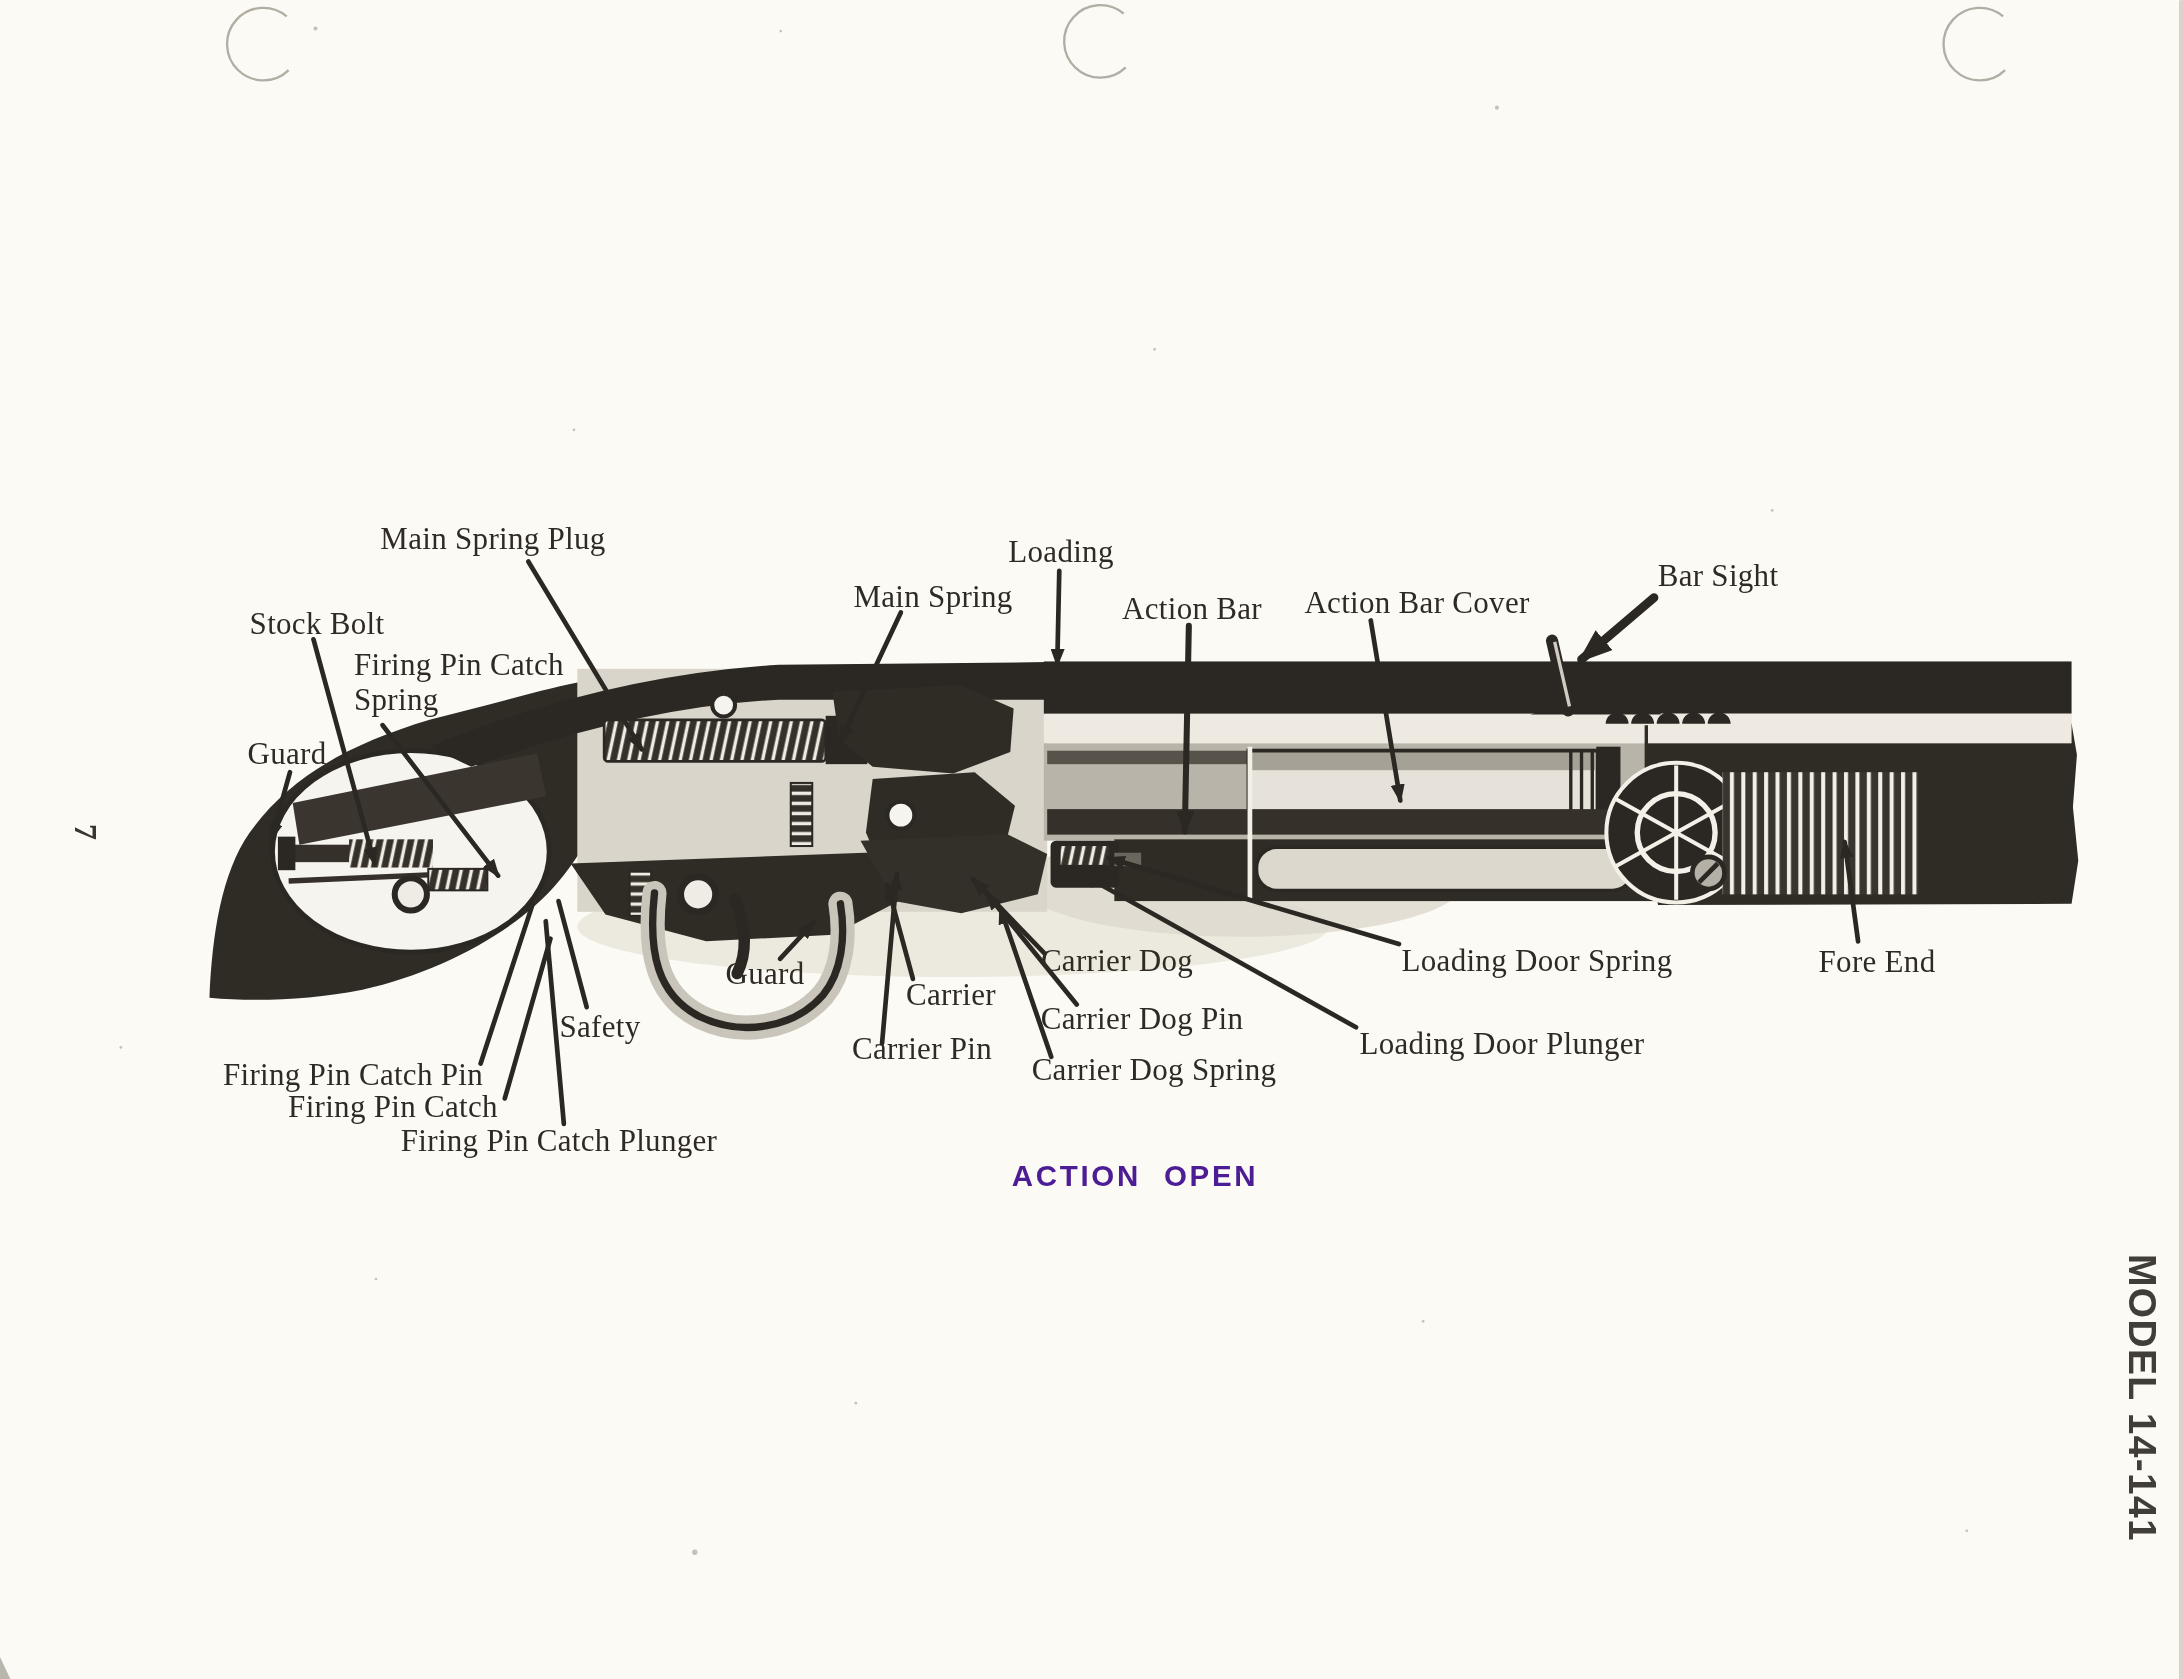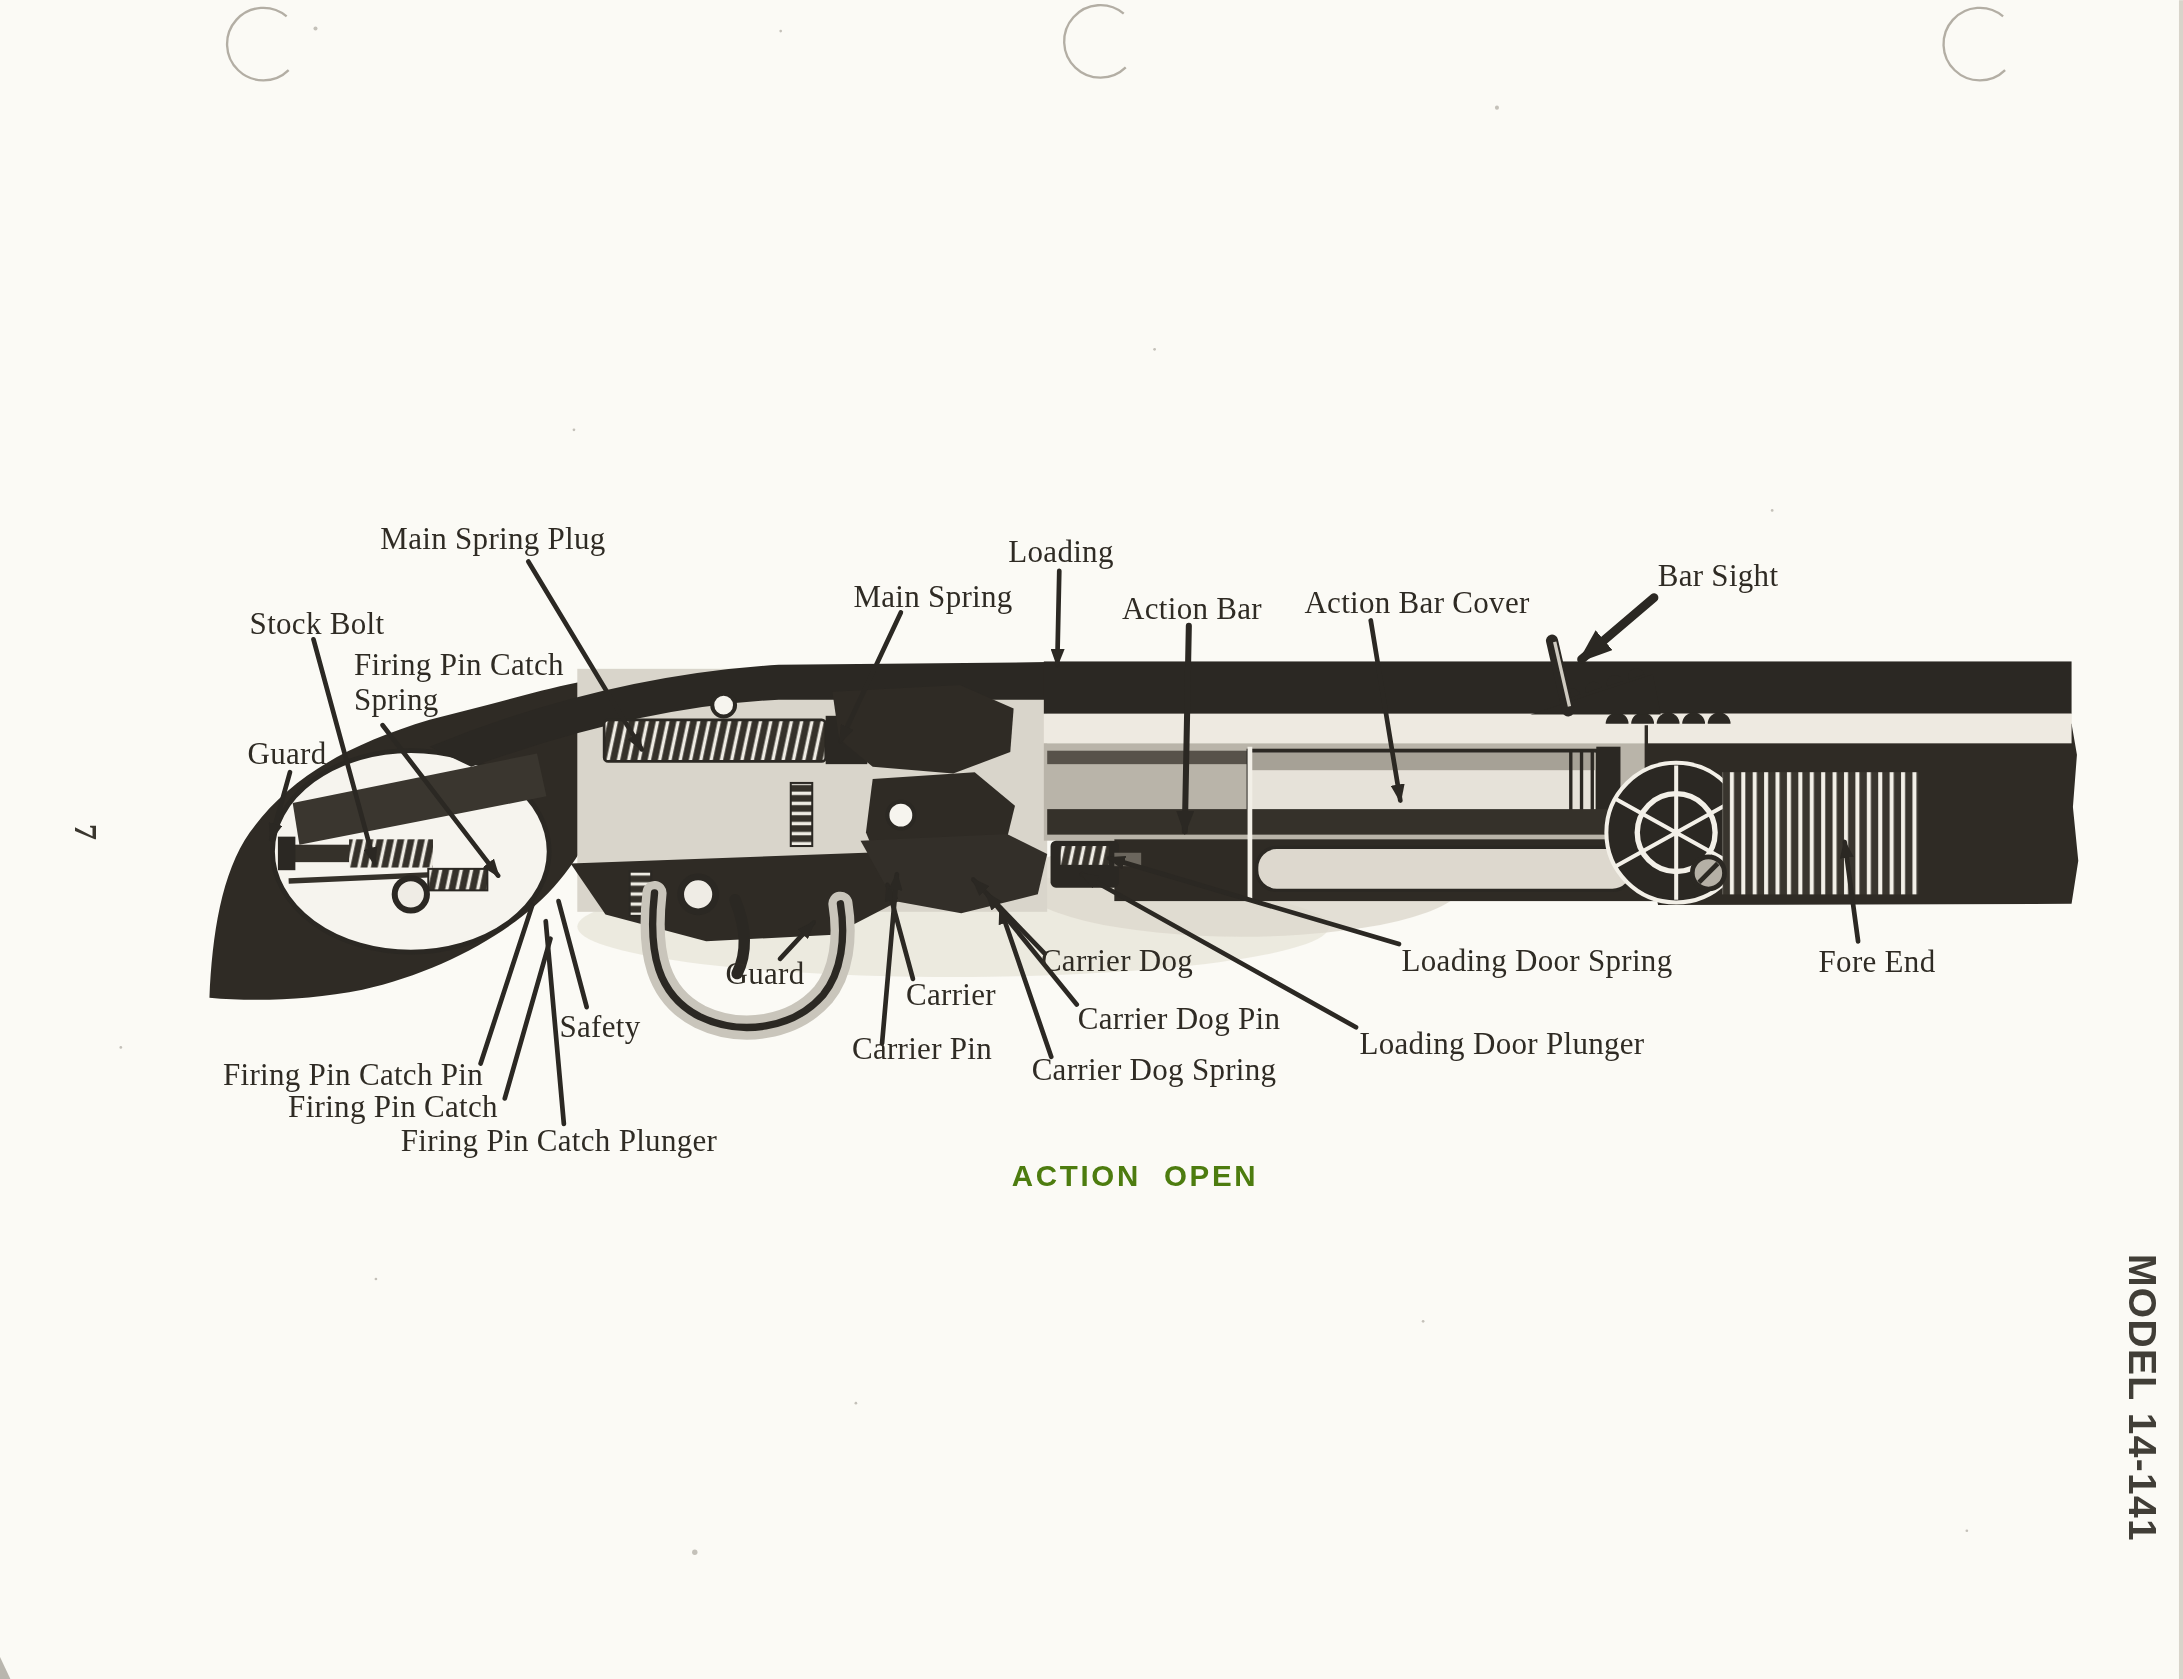--- a/index.html
+++ b/index.html
@@ -27,21 +27,21 @@
     text-align:left;
   }
   #caption{
     position:absolute;
     transform:translate(-50%,-50%);
     font-family:"Liberation Sans", sans-serif;
     font-weight:700;
     font-size:29.5px;
     letter-spacing:2.7px;
     word-spacing:12px;
-    color:#4d7c0f;
+    color:#4c1d95;
   }
   #model-label{
     position:absolute;
     transform:translate(-50%,-50%) rotate(90deg);
     font-family:"Liberation Sans", sans-serif;
     font-weight:700;
     font-size:39px;
     letter-spacing:1.3px;
     color:#413e37;
     white-space:nowrap;
@@ -227,21 +227,21 @@
   <div class="part-label" style="left:1417px;top:602px">Action Bar Cover</div>
   <div class="part-label left-align" style="left:354px;top:647px">Firing Pin Catch
 Spring</div>
   <div class="part-label" style="left:287px;top:753px">Guard</div>
   <div class="part-label" style="left:765px;top:973px">Guard</div>
   <div class="part-label" style="left:951px;top:994px">Carrier</div>
   <div class="part-label" style="left:1117px;top:960px">Carrier Dog</div>
   <div class="part-label" style="left:1537px;top:960px">Loading Door Spring</div>
   <div class="part-label" style="left:1877px;top:961px">Fore End</div>
   <div class="part-label" style="left:600px;top:1026px">Safety</div>
-  <div class="part-label" style="left:1179px;top:1018px">Carrier Dog Pin</div>
+  <div class="part-label" style="left:1142px;top:1018px">Carrier Dog Pin</div>
   <div class="part-label" style="left:353px;top:1074px">Firing Pin Catch Pin</div>
   <div class="part-label" style="left:393px;top:1106px">Firing Pin Catch</div>
   <div class="part-label" style="left:922px;top:1048px">Carrier Pin</div>
   <div class="part-label" style="left:1154px;top:1069px">Carrier Dog Spring</div>
   <div class="part-label" style="left:1502px;top:1043px">Loading Door Plunger</div>
   <div class="part-label" style="left:559px;top:1140px">Firing Pin Catch Plunger</div>
 
   <div id="caption" style="left:1135px;top:1176px">ACTION OPEN</div>
   <div id="model-label" style="left:2142px;top:1398px">MODEL 14-141</div>
   <div id="page-number" style="left:85px;top:832px">7</div>

